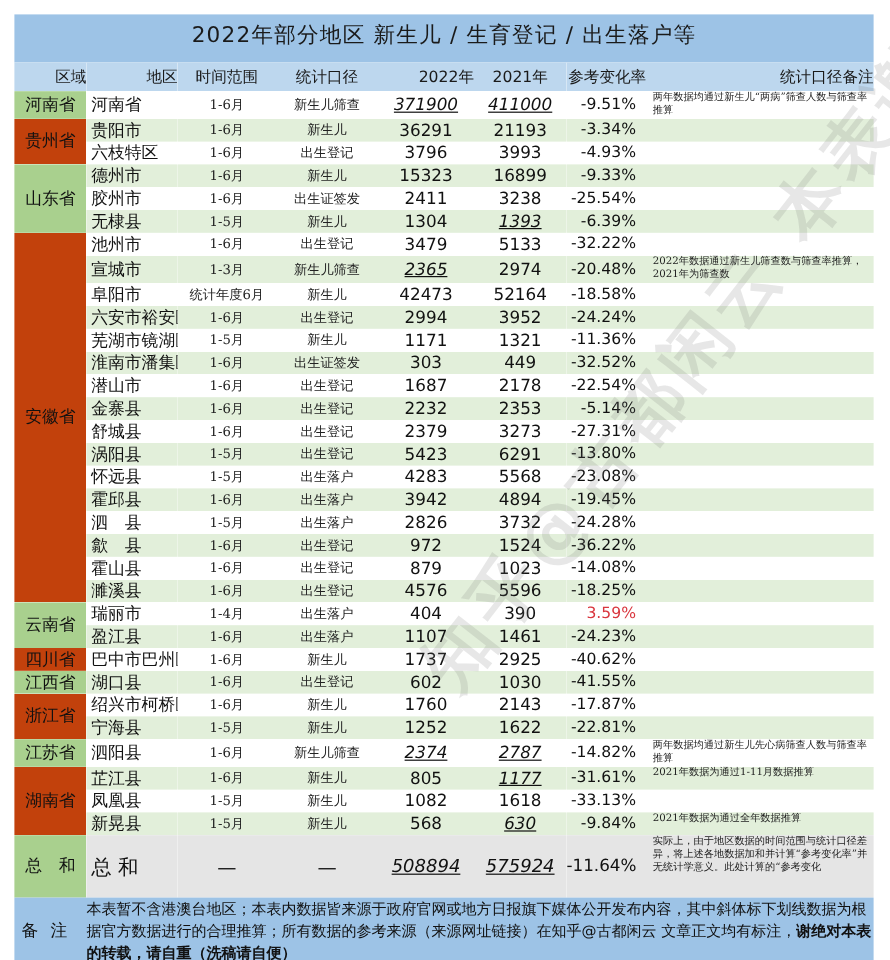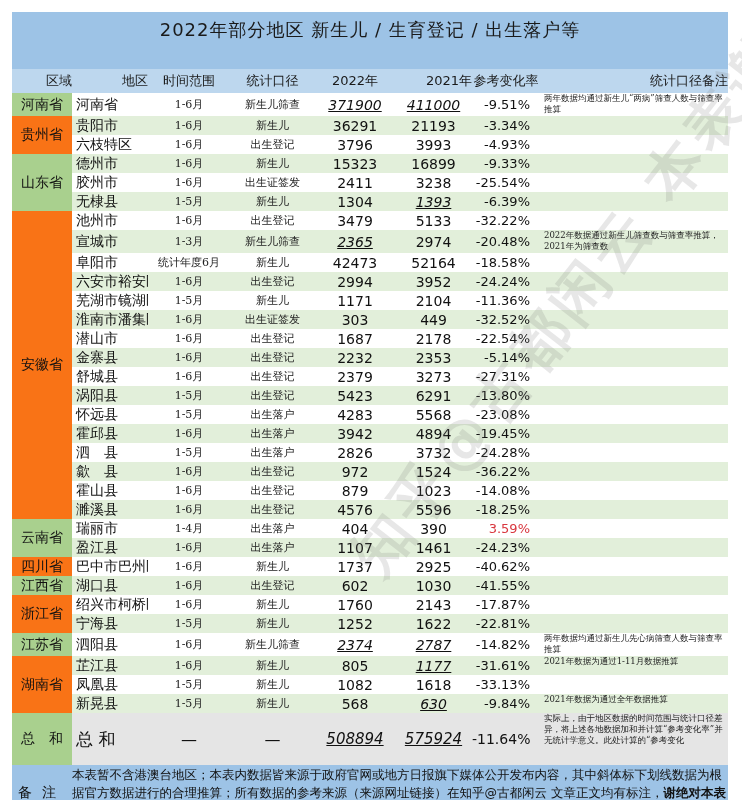--- a/index.html
+++ b/index.html
@@ -1,27 +1,27 @@
 <!DOCTYPE html>
 <html><head>
 <meta charset="utf-8">
 <style>
   html, body { margin:0; padding:0; background:#ffffff; }
   body { width:742px; height:800px; position:relative; overflow:hidden; font-family:"DejaVu Sans","Liberation Sans",sans-serif; color:#111; }
   .sheet { position:absolute; left:12px; top:12px; width:716px; }
-  .title { background:#9dc3e6; height:57px; text-align:center; font-size:18px; line-height:24px; padding-top:6px; box-sizing:border-box; color:#1a1a1a; }
+  .title { background:#9dc3e6; height:40px; text-align:center; font-size:18px; line-height:24px; padding-top:6px; box-sizing:border-box; color:#1a1a1a; }
   .title div { letter-spacing:1px; }
   table { border-collapse:collapse; width:716px; table-layout:fixed; }
   td { padding:0; height:19px; font-size:13px; white-space:nowrap; overflow:hidden; }
   .hdr td { background:#bdd7ee; height:24px; font-size:13px; color:#1a1a1a;text-align:right; }
   .hdr td.c0 { padding-left:6px; }
   .hdr td.c1 { padding-left:30px; }
   .reg { text-align:center; font-size:14px; vertical-align:middle; }
   .reg.dark { background:#a9d08e; }
-  .reg.light { background:#f97316; }
+  .reg.light { background:#c2410c; }
   .loc { padding-left:4px; font-size:14px; }
   .time, .stat { text-align:center; font-family:"DejaVu Serif","Liberation Serif",serif; font-size:11px; color:#222; }
   .num { text-align:center; font-size:14px; }
   .num.est { font-style:italic; text-decoration:underline; }
   .rate { text-align:right; padding-right:10px; font-size:13px; }
   .rate.pos { color:#d9363e; }
   .note { font-family:"DejaVu Serif","Liberation Serif",serif; font-size:8.5px; line-height:11px; white-space:normal; padding-left:4px; color:#222; vertical-align:top; }
   tr.w td.d { background:#ffffff; }
   tr.g td.d { background:#e2efda; }
   tr.tall td { height:23px;margin-top:24px; }
@@ -55,22 +55,22 @@
         <col style="width:77px">
         <col style="width:68px">
         <col style="width:188px">
     </colgroup>
     <tbody id="tbody">
       <tr class="hdr">
         <td class="c0">区域</td>
         <td class="c1">地区</td>
         <td style="text-align:center">时间范围</td>
         <td style="text-align:center">统计口径</td>
-        <td style="text-align:center">2022年</td>
-        <td style="">2021年</td>
+        <td style="">2022年</td>
+        <td style="text-align:center">2021年</td>
         <td style="text-align:center">参考变化率</td>
         <td style="padding-left:40px">统计口径备注</td>
       </tr>
     <tr class="w tall">
           <td class="reg dark" rowspan="1">河南省</td>
           <td class="d loc">河南省</td>
           <td class="d time">1-6月</td>
           <td class="d stat">新生儿筛查</td>
           <td class="d num est">371900</td>
           <td class="d num est">411000</td>
@@ -159,21 +159,21 @@
           <td class="d num">2994</td>
           <td class="d num">3952</td>
           <td class="d rate">-24.24%</td>
           <td class="d note"></td>
         </tr>
         <tr class="w">
           <td class="d loc">芜湖市镜湖区</td>
           <td class="d time">1-5月</td>
           <td class="d stat">新生儿</td>
           <td class="d num">1171</td>
-          <td class="d num">2104</td>
+          <td class="d num">1321</td>
           <td class="d rate">-11.36%</td>
           <td class="d note"></td>
         </tr>
         <tr class="g">
           <td class="d loc">淮南市潘集区</td>
           <td class="d time">1-6月</td>
           <td class="d stat">出生证签发</td>
           <td class="d num">303</td>
           <td class="d num">449</td>
           <td class="d rate">-32.52%</td>

